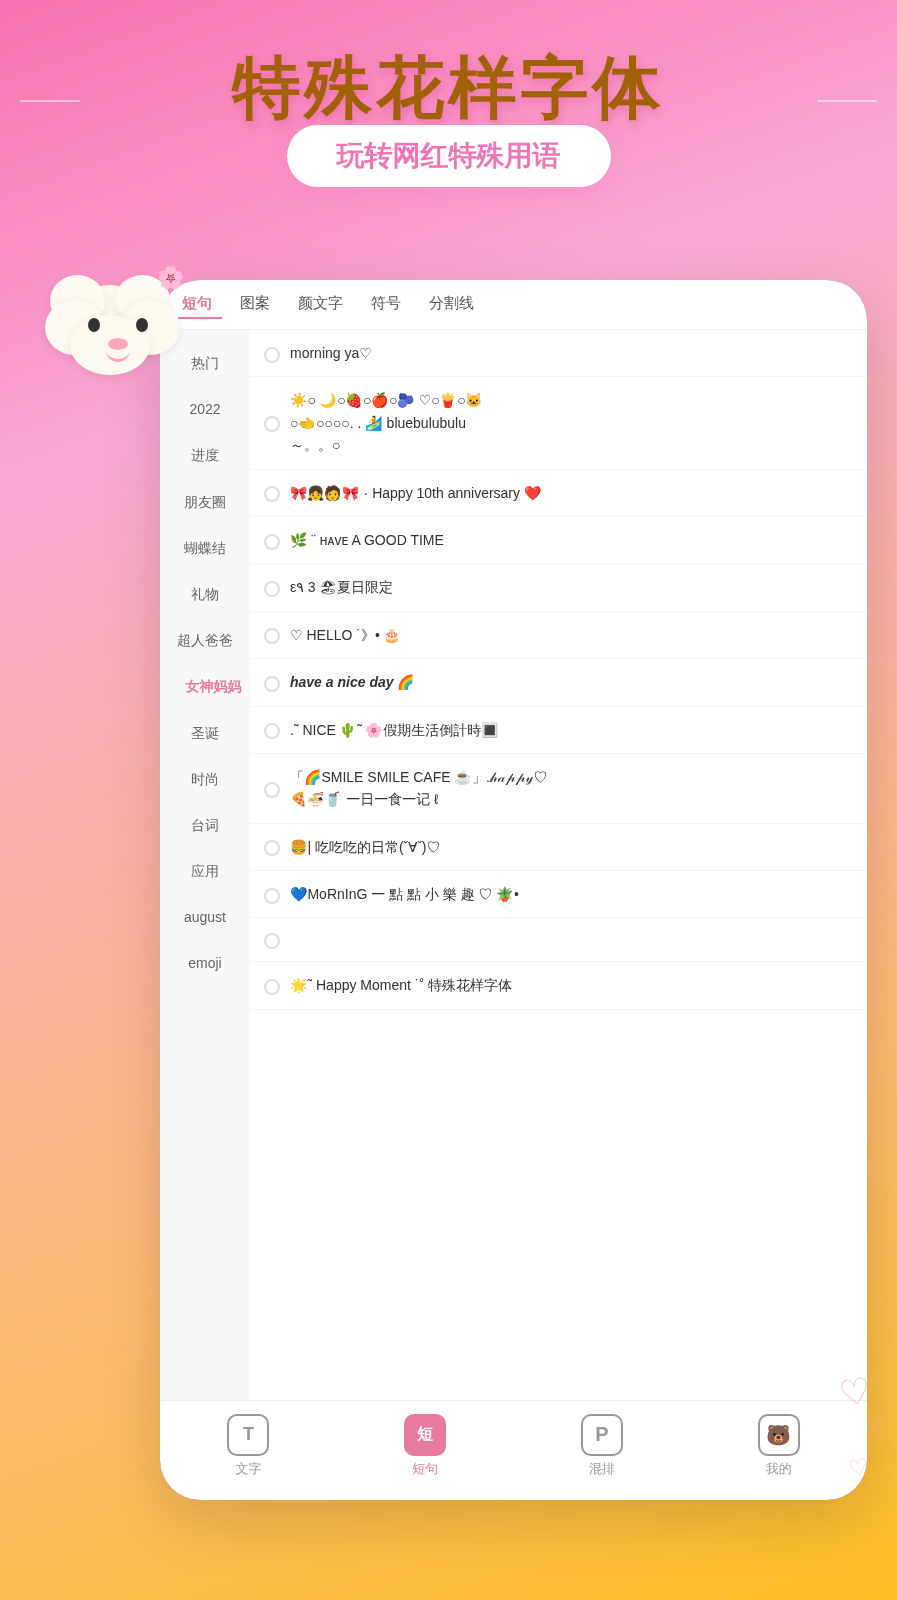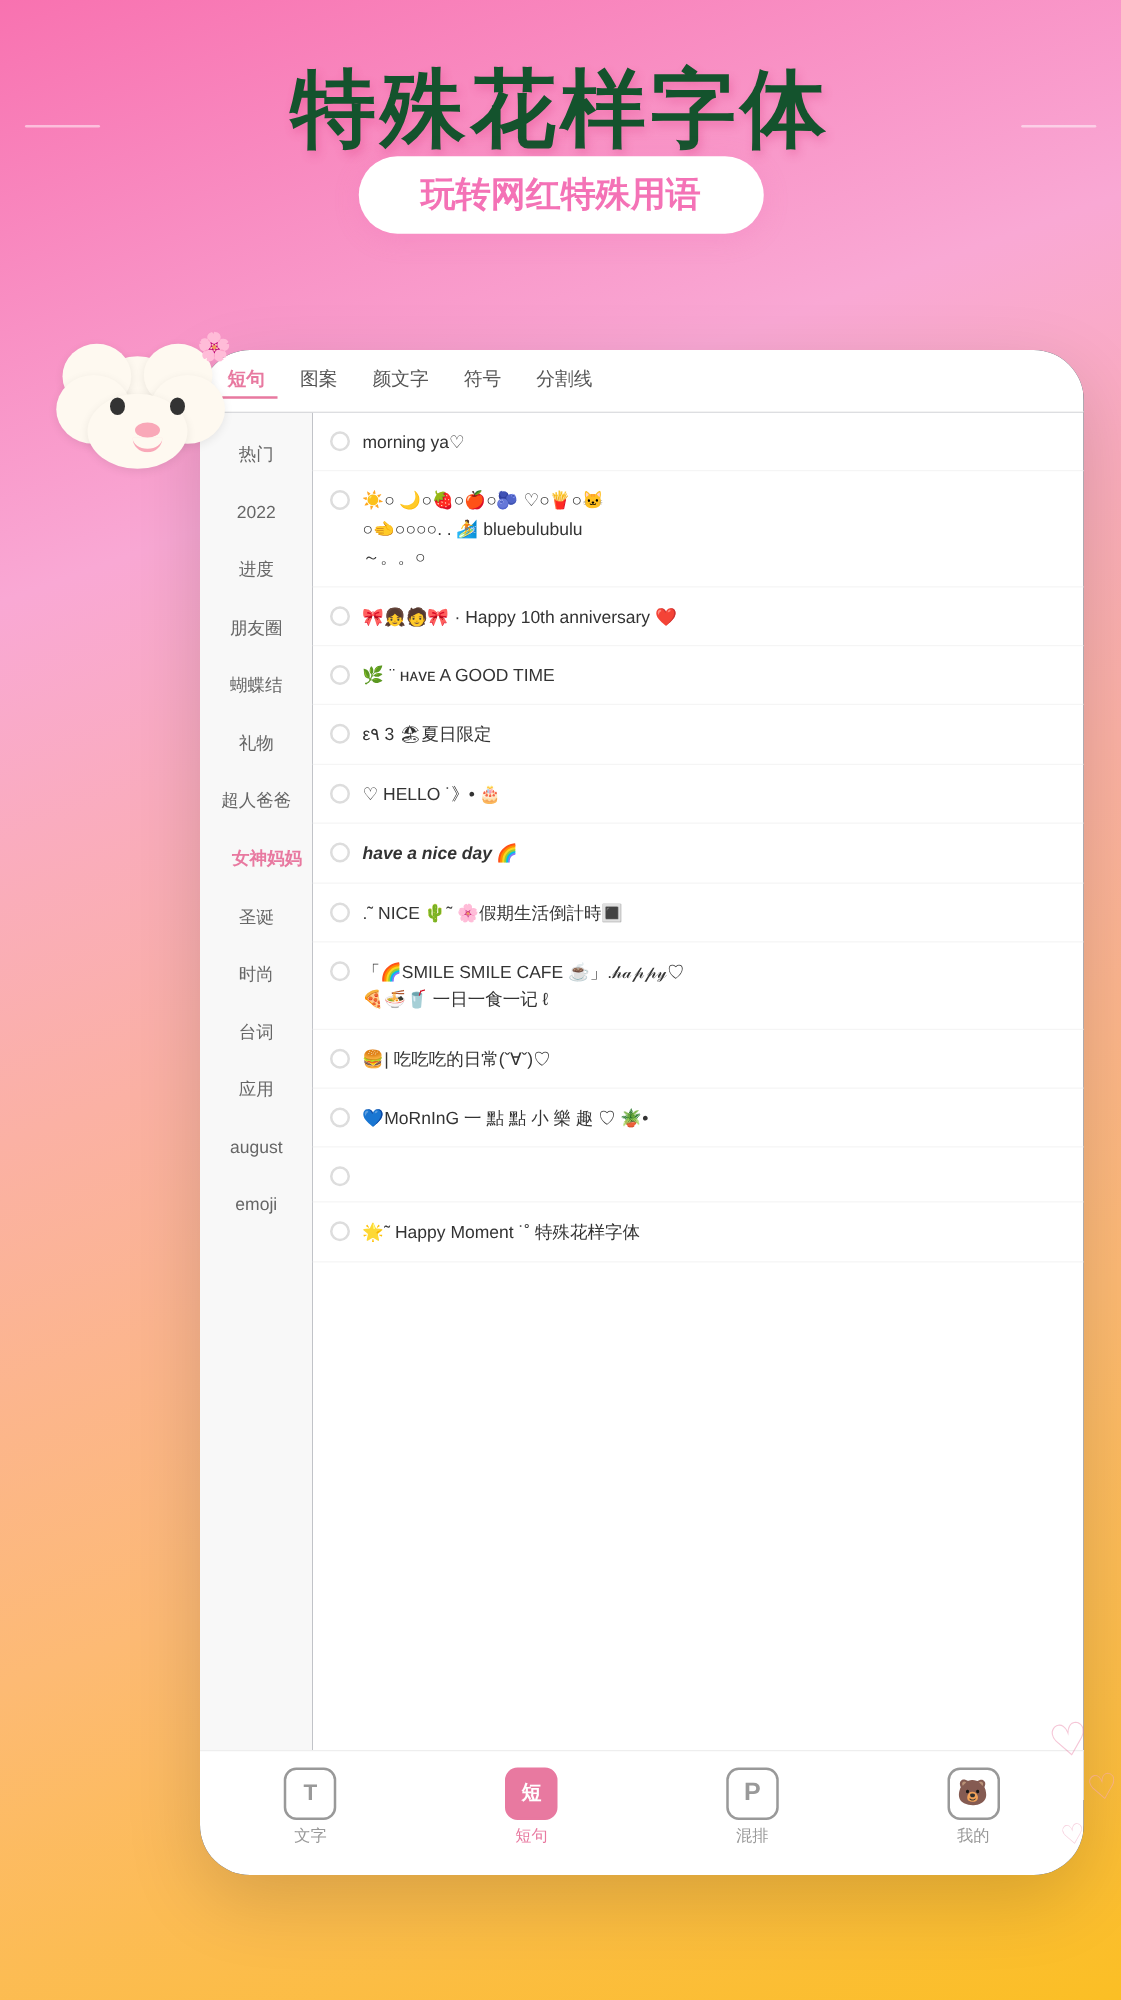--- a/index.html
+++ b/index.html
@@ -14,21 +14,21 @@
 
     
     .top-area {
       text-align: center;
       padding: 50px 20px 20px;
       position: relative;
     }
     .main-title {
       font-size: 68px;
       font-weight: 900;
-      color: #14532d;
+      color: #a16207;
       text-shadow: 2px 4px 8px rgba(220,50,120,0.3);
       letter-spacing: 4px;
       line-height: 1.1;
     }
     .subtitle-pill {
       display: inline-block;
       background: white;
       border-radius: 40px;
       padding: 12px 50px;
       margin-top: 0;
@@ -79,21 +79,21 @@
       font-size: 22px;
     }
 
     
     .phone-container {
       position: absolute;
       top: 280px;
       left: 160px;
       right: 30px;
       bottom: 100px;
-      background: #0f172a;
+      background: #a21caf;
       border-radius: 40px;
       box-shadow: 0 20px 60px rgba(0,0,0,0.15);
       overflow: hidden;
     }
 
     
     .content-area {
       display: flex;
       height: calc(100% - 110px);
     }
@@ -143,21 +143,21 @@
     }
 
     
     .right-content {
       flex: 1;
       background: white;
       overflow-y: auto;
     }
     .list-item {
       display: flex;
-      align-items: flex-start;
+      align-items: center;
       padding: 12px 14px;
       border-bottom: 1px solid #f5f5f5;
       gap: 10px;
     }
     .radio-dot {
       width: 16px;
       height: 16px;
       border: 2px solid #ddd;
       border-radius: 50%;
       flex-shrink: 0;

